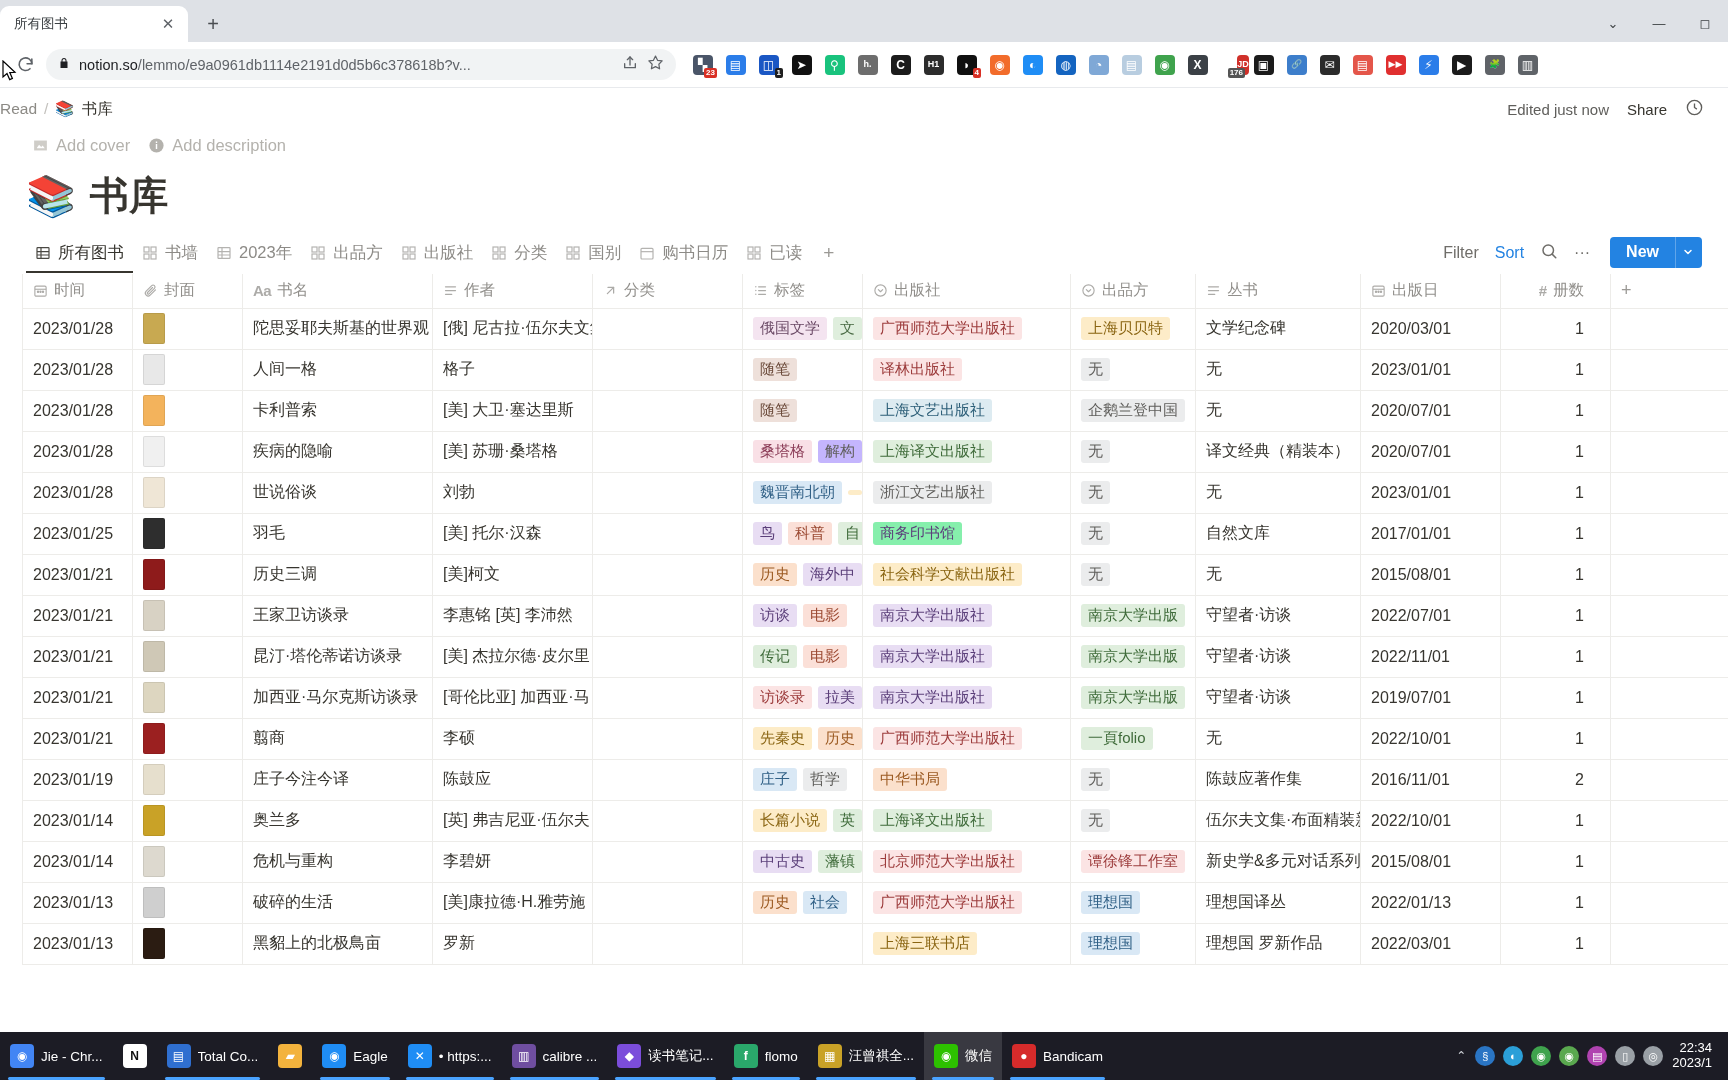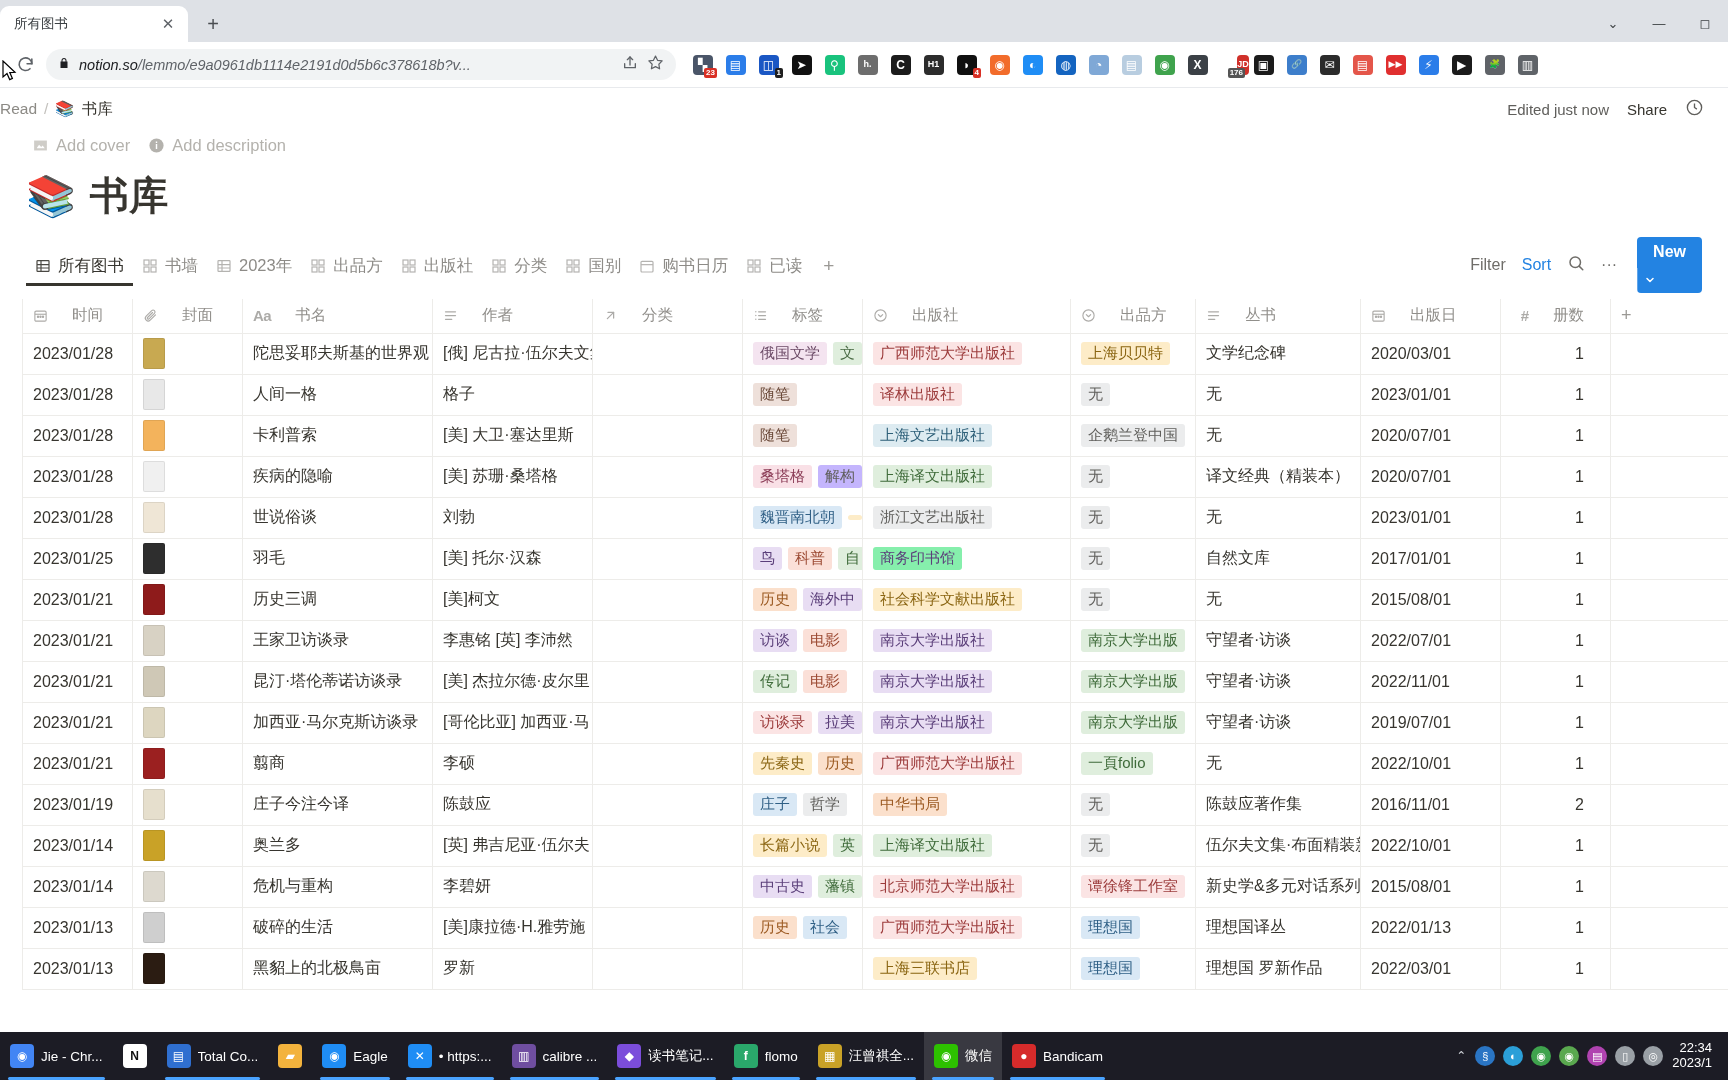--- a/index.html
+++ b/index.html
@@ -32,21 +32,21 @@
     color:#3c4043; font-size:13px; }
 
   .toolbar {
     height:46px; background:#fff; display:flex; align-items:center; gap:0;
     padding:0 8px; flex:none; border-bottom:1px solid #e8eaed;
   }
   .navbtn { width:34px; height:34px; display:flex; align-items:center; justify-content:center;
     color:#5f6368; flex:none; }
   .omnibox {
     flex:none; width:630px; height:31px; background:#f1f3f4; border-radius:16px;
-    display:flex; align-items:center; padding:4px 12px; gap:9px; margin-left:4px; margin-right:10px;font-style:italic;
+    display:flex; align-items:center; padding:4px 12px; gap:9px; margin-left:4px; margin-right:10px;
   }
   .omnibox .url { flex:1; font-size:14.5px; color:#202124; white-space:nowrap; overflow:hidden; }
   .omnibox .url .host { color:#202124; }
   .omnibox .url .path { color:#5f6368; }
   .ext-row { display:flex; align-items:center; gap:0px; flex:1; }
   .ext { width:33px; height:30px; position:relative; display:flex; align-items:center;
     justify-content:center; flex:none; }
   .ext .glyph { width:20px; height:20px; border-radius:4px; display:flex; align-items:center;
     justify-content:center; font-size:12px; font-weight:bold; color:#fff; line-height:1; }
   .badge { position:absolute; right:2px; bottom:2px; background:#d93025; color:#fff;
@@ -78,36 +78,36 @@
   .view.active:after {
     content:''; position:absolute; left:0; right:0; bottom:0; height:2.5px; background:#37352f;
   }
   .view .vi { opacity:.65; display:flex; }
   .view.active .vi { opacity:.9; }
   .viewplus { padding:4px 10px 9px 12px; color:#9b9995; font-size:19px; }
   .tools { margin-left:auto; display:flex; align-items:center; gap:16px; font-size:16px;
     color:#6f6d69; padding-bottom:6px; }
   .tools .sortlbl { color:#2383e2; }
   .newbtn { display:flex; align-items:stretch; background:#2383e2; border-radius:4px; overflow:hidden;
-    color:#fff; font-size:16px; font-weight:600; margin-left:4px;flex-direction:column; }
+    color:#fff; font-size:16px; font-weight:600; margin-left:4px; }
   .newbtn .lbl { padding:6px 16px 7px 16px; }
   .newbtn .cv { padding:6px 8px 7px 6px; border-left:1px solid rgba(255,255,255,.28);
     display:flex; align-items:center; }
 
   
   .tablewrap { flex:1; overflow:hidden; position:relative; }
   table.db { border-collapse:collapse; table-layout:fixed; width:1706px; margin-left:22px; }
   table.db th, table.db td {
     border-bottom:1px solid #edece9; border-right:1px solid #edece9;
     padding:0 10px; text-align:left; font-weight:normal; height:41px; vertical-align:middle;
     overflow:hidden; white-space:nowrap;
   }
   table.db th:first-child, table.db td:first-child { border-left:1px solid #edece9; }
   table.db thead th { height:34px; color:#918f8b; font-size:15.5px; }
-  .th-in { display:flex; align-items:center; gap:24px; }
+  .th-in { display:flex; align-items:center; gap:6px; }
   .th-in .ti { opacity:.75; display:flex; }
   table.db tbody td { font-size:16px; color:#37352f; }
   .cover { width:22px; height:31px; border-radius:2px; display:block; background:#ddd;
      background-size:cover; border:1px solid rgba(0,0,0,.08); }
   .tags { display:flex; gap:6px; align-items:center; }
   .chip { border-radius:3px; padding:2px 7px 3px 7px; font-size:15px; line-height:1.25;
      white-space:nowrap; display:inline-block; }
   .num { text-align:right !important; padding-right:26px !important; }
   .colplus { color:#9b9995; font-size:18px; }
 

